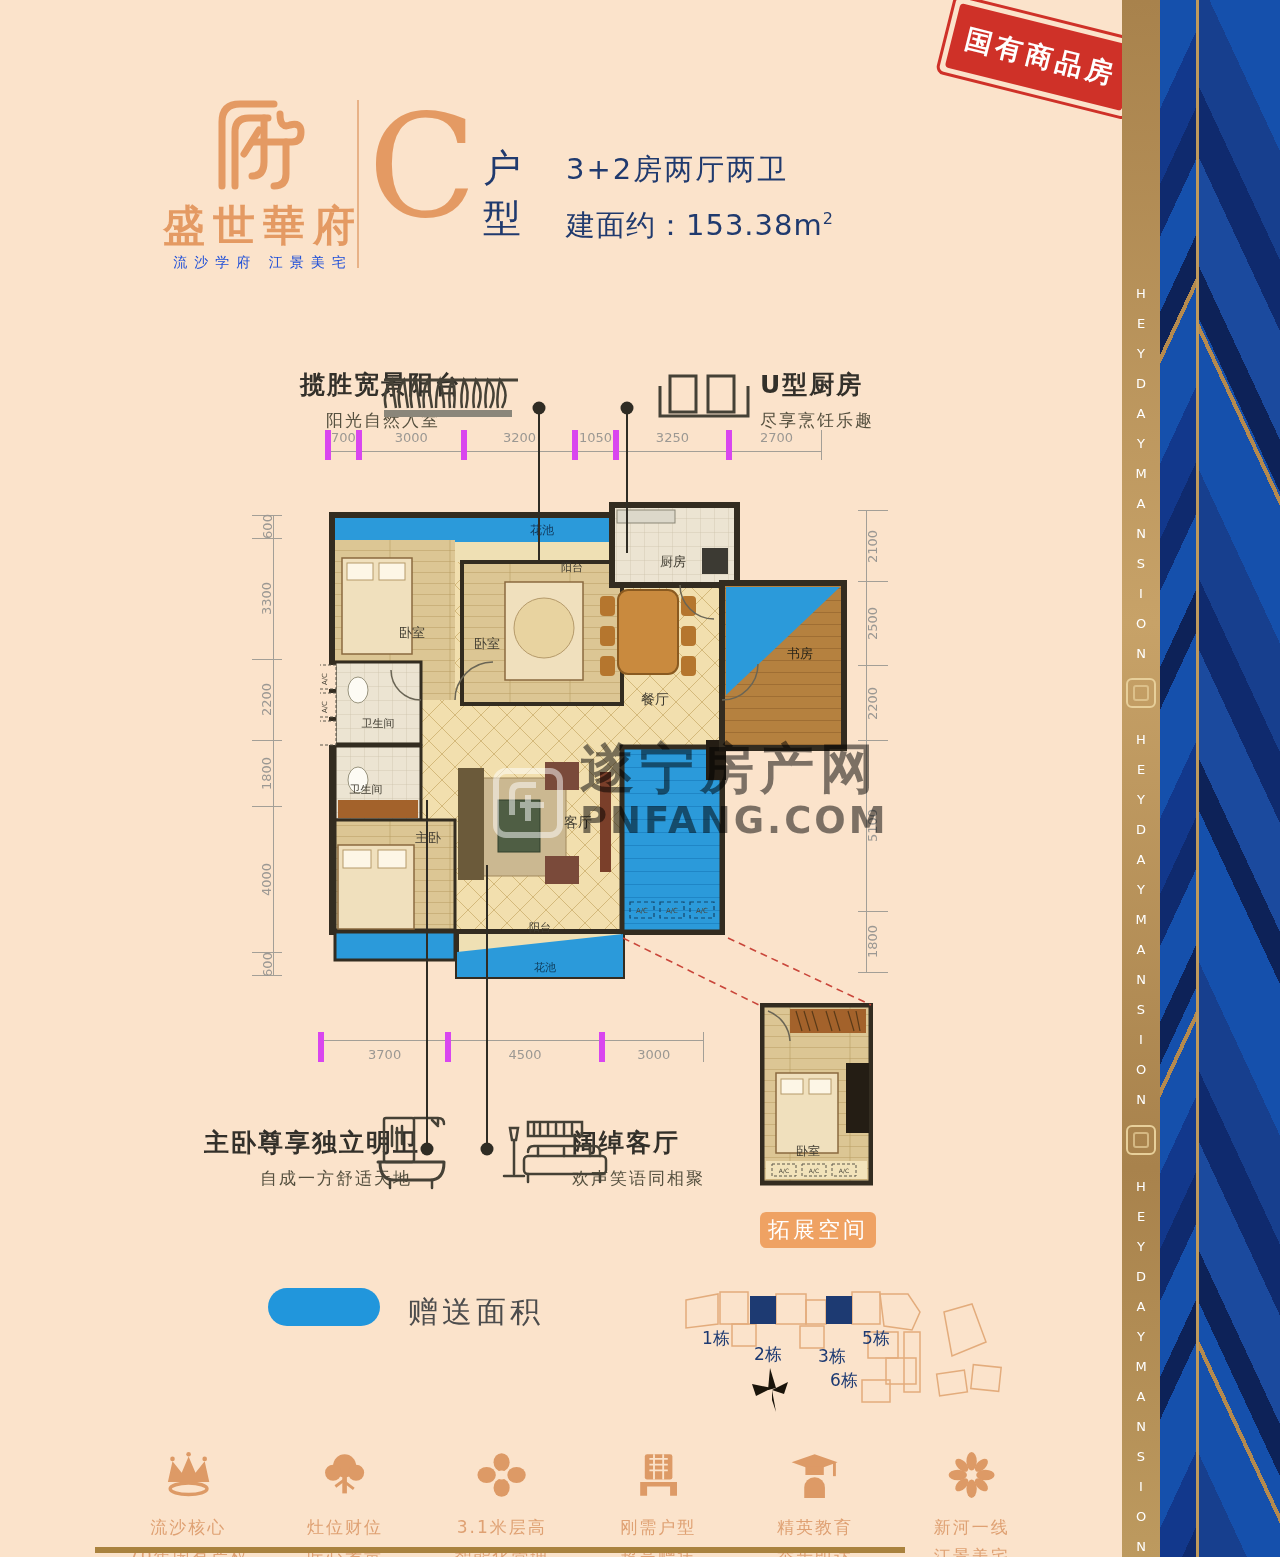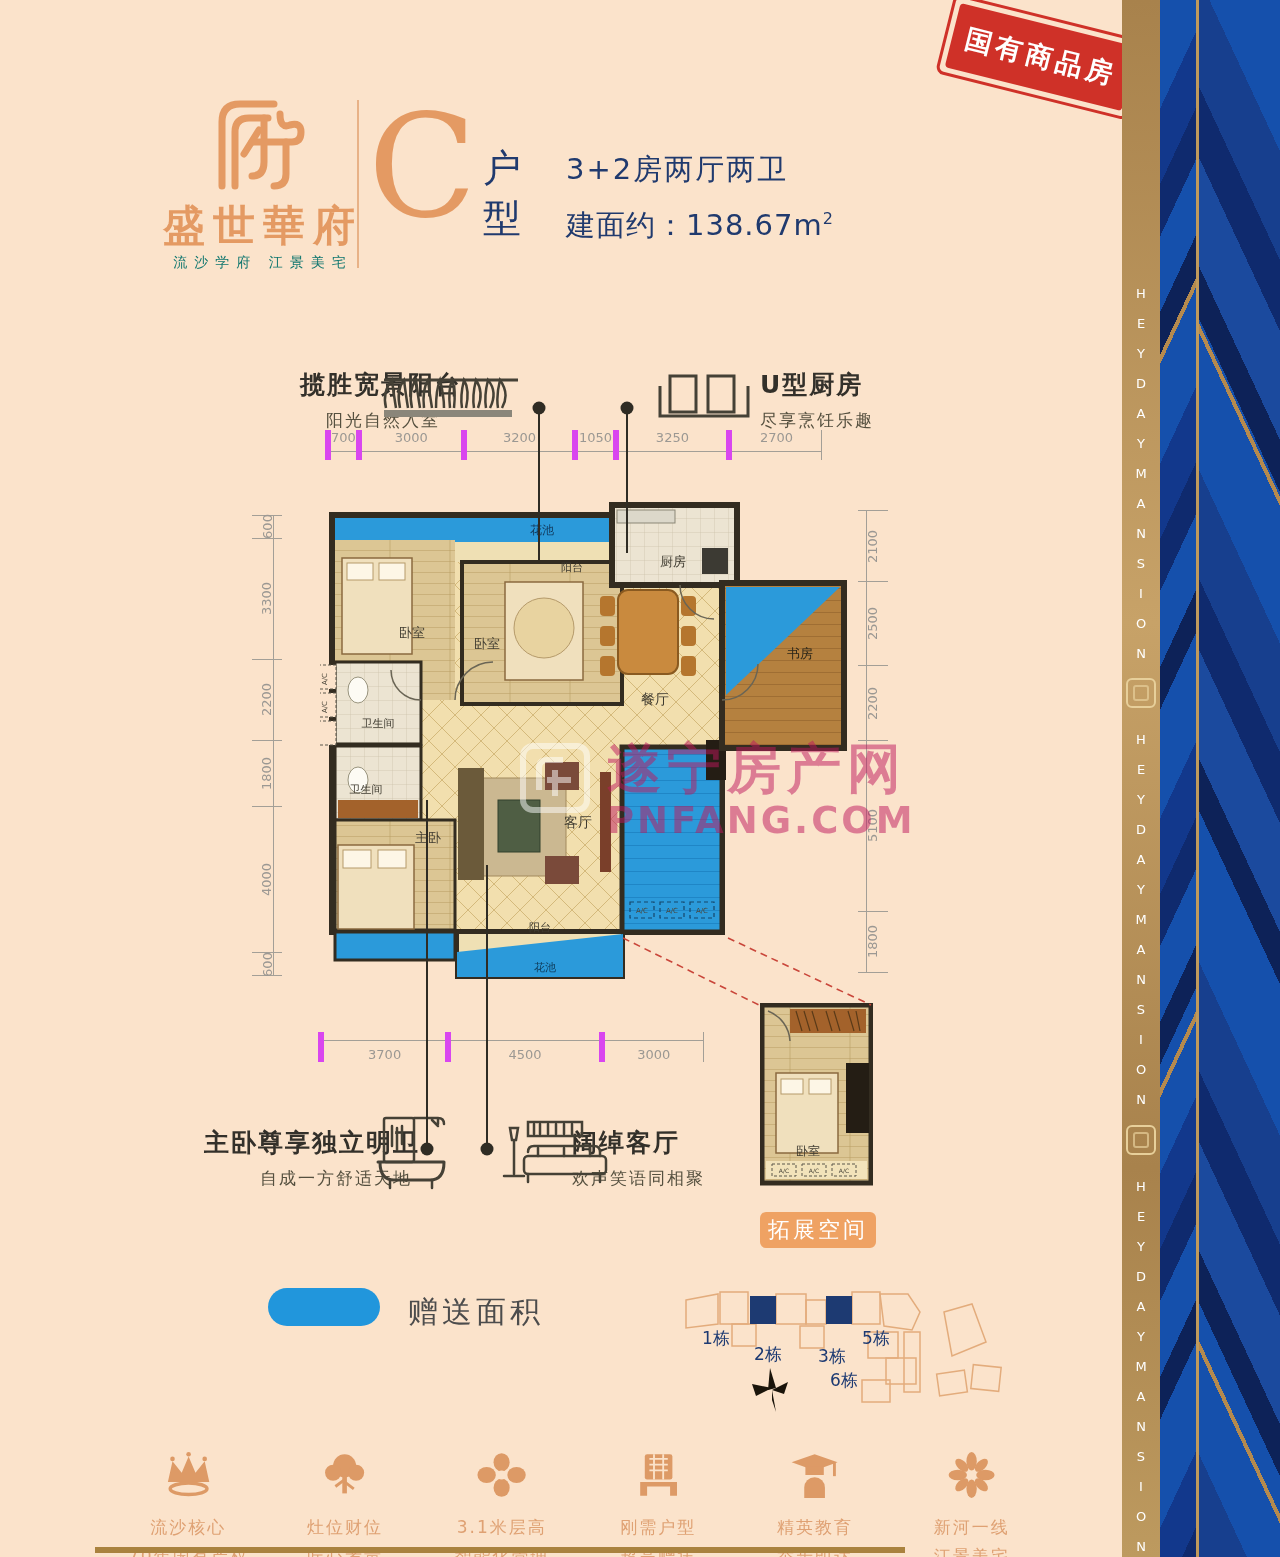--- a/index.html
+++ b/index.html
@@ -4,21 +4,21 @@
 <style>
   html,body{margin:0;padding:0;}
   body{width:1280px;height:1557px;position:relative;overflow:hidden;
        background:#fbe3cb;font-family:"DejaVu Sans",sans-serif;}
   .abs{position:absolute;}
 
   
   .brand-name{position:absolute;left:148px;top:198px;width:230px;text-align:center;
     font-size:42px;font-weight:bold;color:#e49a63;letter-spacing:8px;}
   .brand-tag{position:absolute;left:148px;top:254px;width:230px;text-align:center;
-    font-size:14px;color:#0f766e;letter-spacing:7px;}
+    font-size:14px;color:#1d4ed8;letter-spacing:7px;}
   .brand-divider{position:absolute;left:357px;top:100px;width:2px;height:168px;background:#e8b287;}
   .unit-letter{position:absolute;left:368px;top:96px;font-family:"DejaVu Serif",serif;
     font-size:142px;line-height:1;color:#e49a63;}
   .unit-suffix{position:absolute;left:483px;top:148px;display:flex;flex-direction:column;gap:8px;
     font-size:38px;color:#203a6e;line-height:1.1;}
   .title-lines{position:absolute;left:566px;top:150px;color:#203a6e;}
   .title-lines .l1{font-size:29px;letter-spacing:2px;}
   .title-lines .l2{font-size:29px;margin-top:16px;letter-spacing:1px;}
   .title-lines sup{font-size:16px;}
 
@@ -75,21 +75,21 @@
   .ext-pill{position:absolute;left:760px;top:1212px;width:116px;height:36px;border-radius:6px;
     background:#efa263;color:#fff;font-size:22px;display:flex;align-items:center;justify-content:center;letter-spacing:3px;}
 
   
   .features{position:absolute;left:110px;top:1452px;width:940px;display:flex;}
   .feature{flex:1;text-align:center;color:#dfa173;font-size:17px;line-height:1.7;letter-spacing:2px;}
   .feature svg{height:46px;margin-bottom:6px;}
   .gold-bar{position:absolute;left:95px;top:1547px;width:810px;height:6px;background:#a9823e;}
 
   
-  .watermark{position:absolute;left:519px;top:742px;display:flex;align-items:flex-start;gap:16px;opacity:.5;color:#be185d;}
+  .watermark{position:absolute;left:492px;top:742px;display:flex;align-items:flex-end;gap:16px;opacity:.5;color:#000000;}
   .wm-text .wm-cn{font-size:54px;font-weight:bold;letter-spacing:6px;line-height:1;}
   .wm-text .wm-en{font-size:37px;font-weight:bold;letter-spacing:3px;line-height:1;margin-top:6px;}
 
   svg text{font-family:"DejaVu Sans",sans-serif;}
 </style>
 </head>
 <body>
 
 <svg class="abs" style="left:202px;top:92px" width="108" height="100" viewBox="0 0 108 100">
   <g fill="none" stroke="#e49a63" stroke-width="7" stroke-linecap="round">
@@ -105,21 +105,21 @@
 <div class="brand-tag">流沙学府 江景美宅</div>
 <div class="brand-divider"></div>
 
 <div class="unit-letter">C</div>
 <div class="unit-suffix">
   <span>户</span>
   <span>型</span>
 </div>
 <div class="title-lines">
   <div class="l1">3+2房两厅两卫</div>
-  <div class="l2"><span>建面约：138.67m</span><sup>2</sup></div>
+  <div class="l2"><span>建面约：153.38m</span><sup>2</sup></div>
 </div>
 
 <div class="stamp">
   <div class="stamp-inner">国有商品房</div>
 </div>
 
 <div class="gold-strip">
   <div class="letter-run" style="top:287px">
       <span>H</span>
       <span>E</span>

